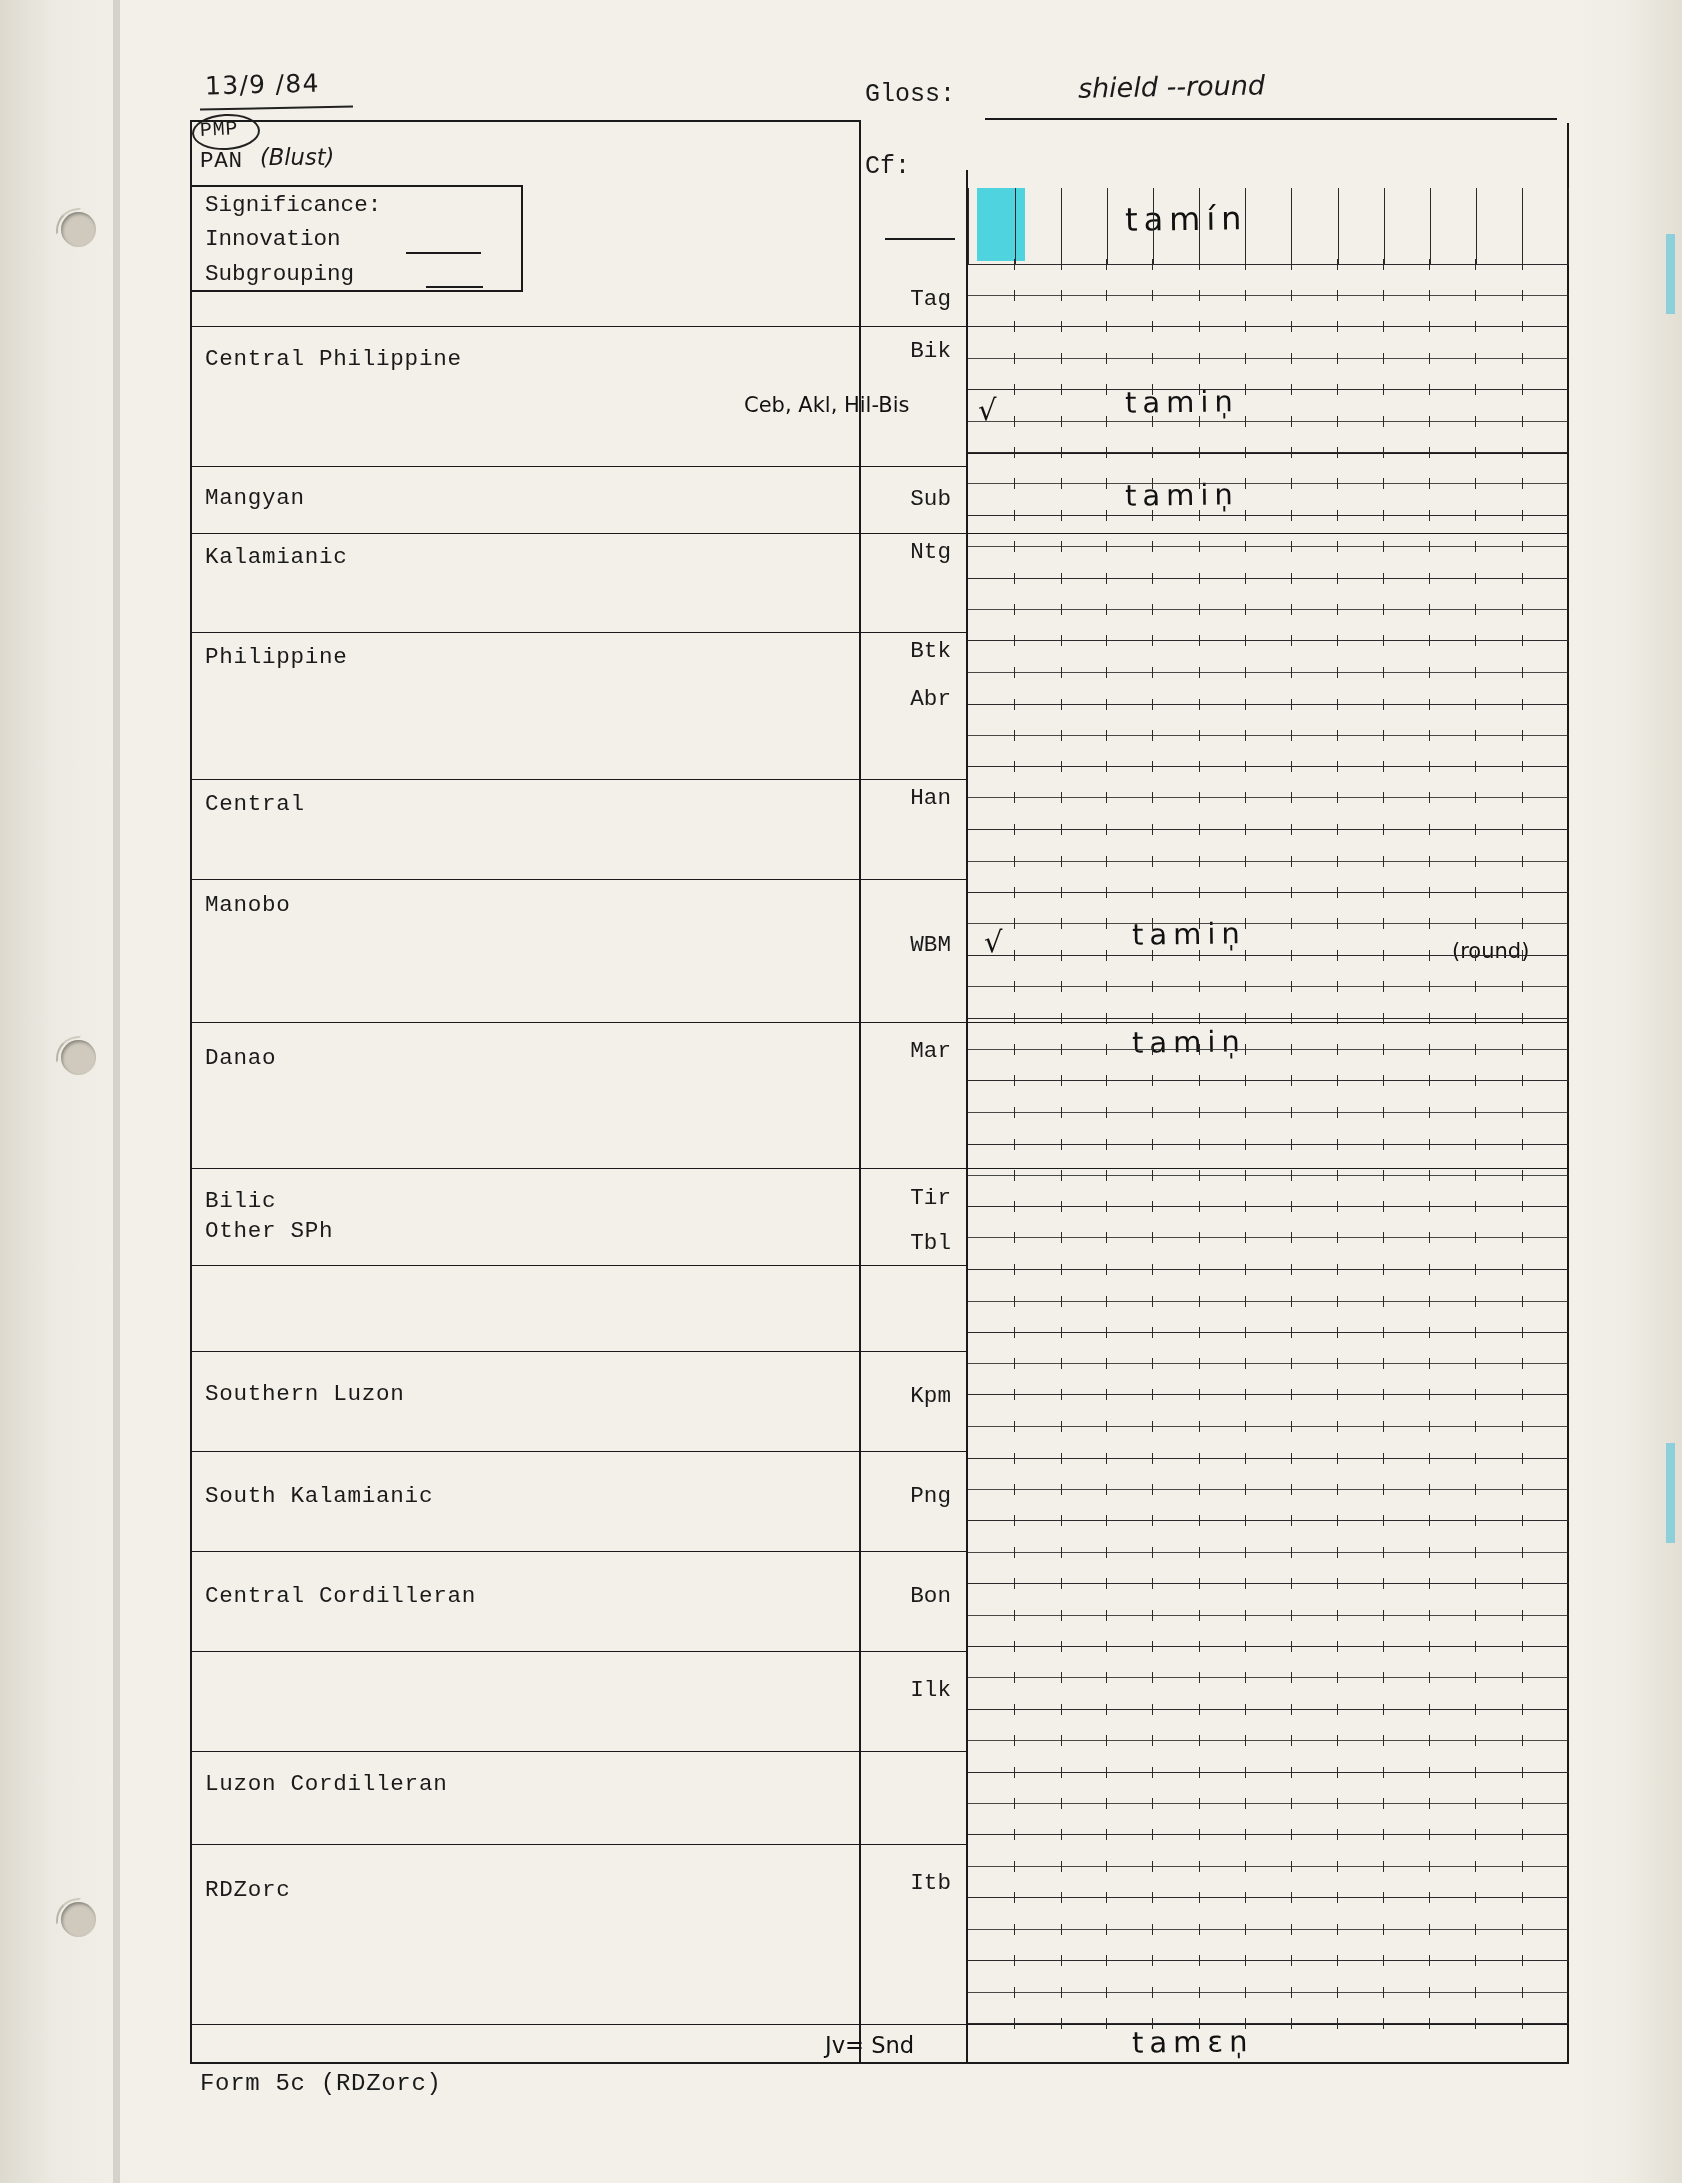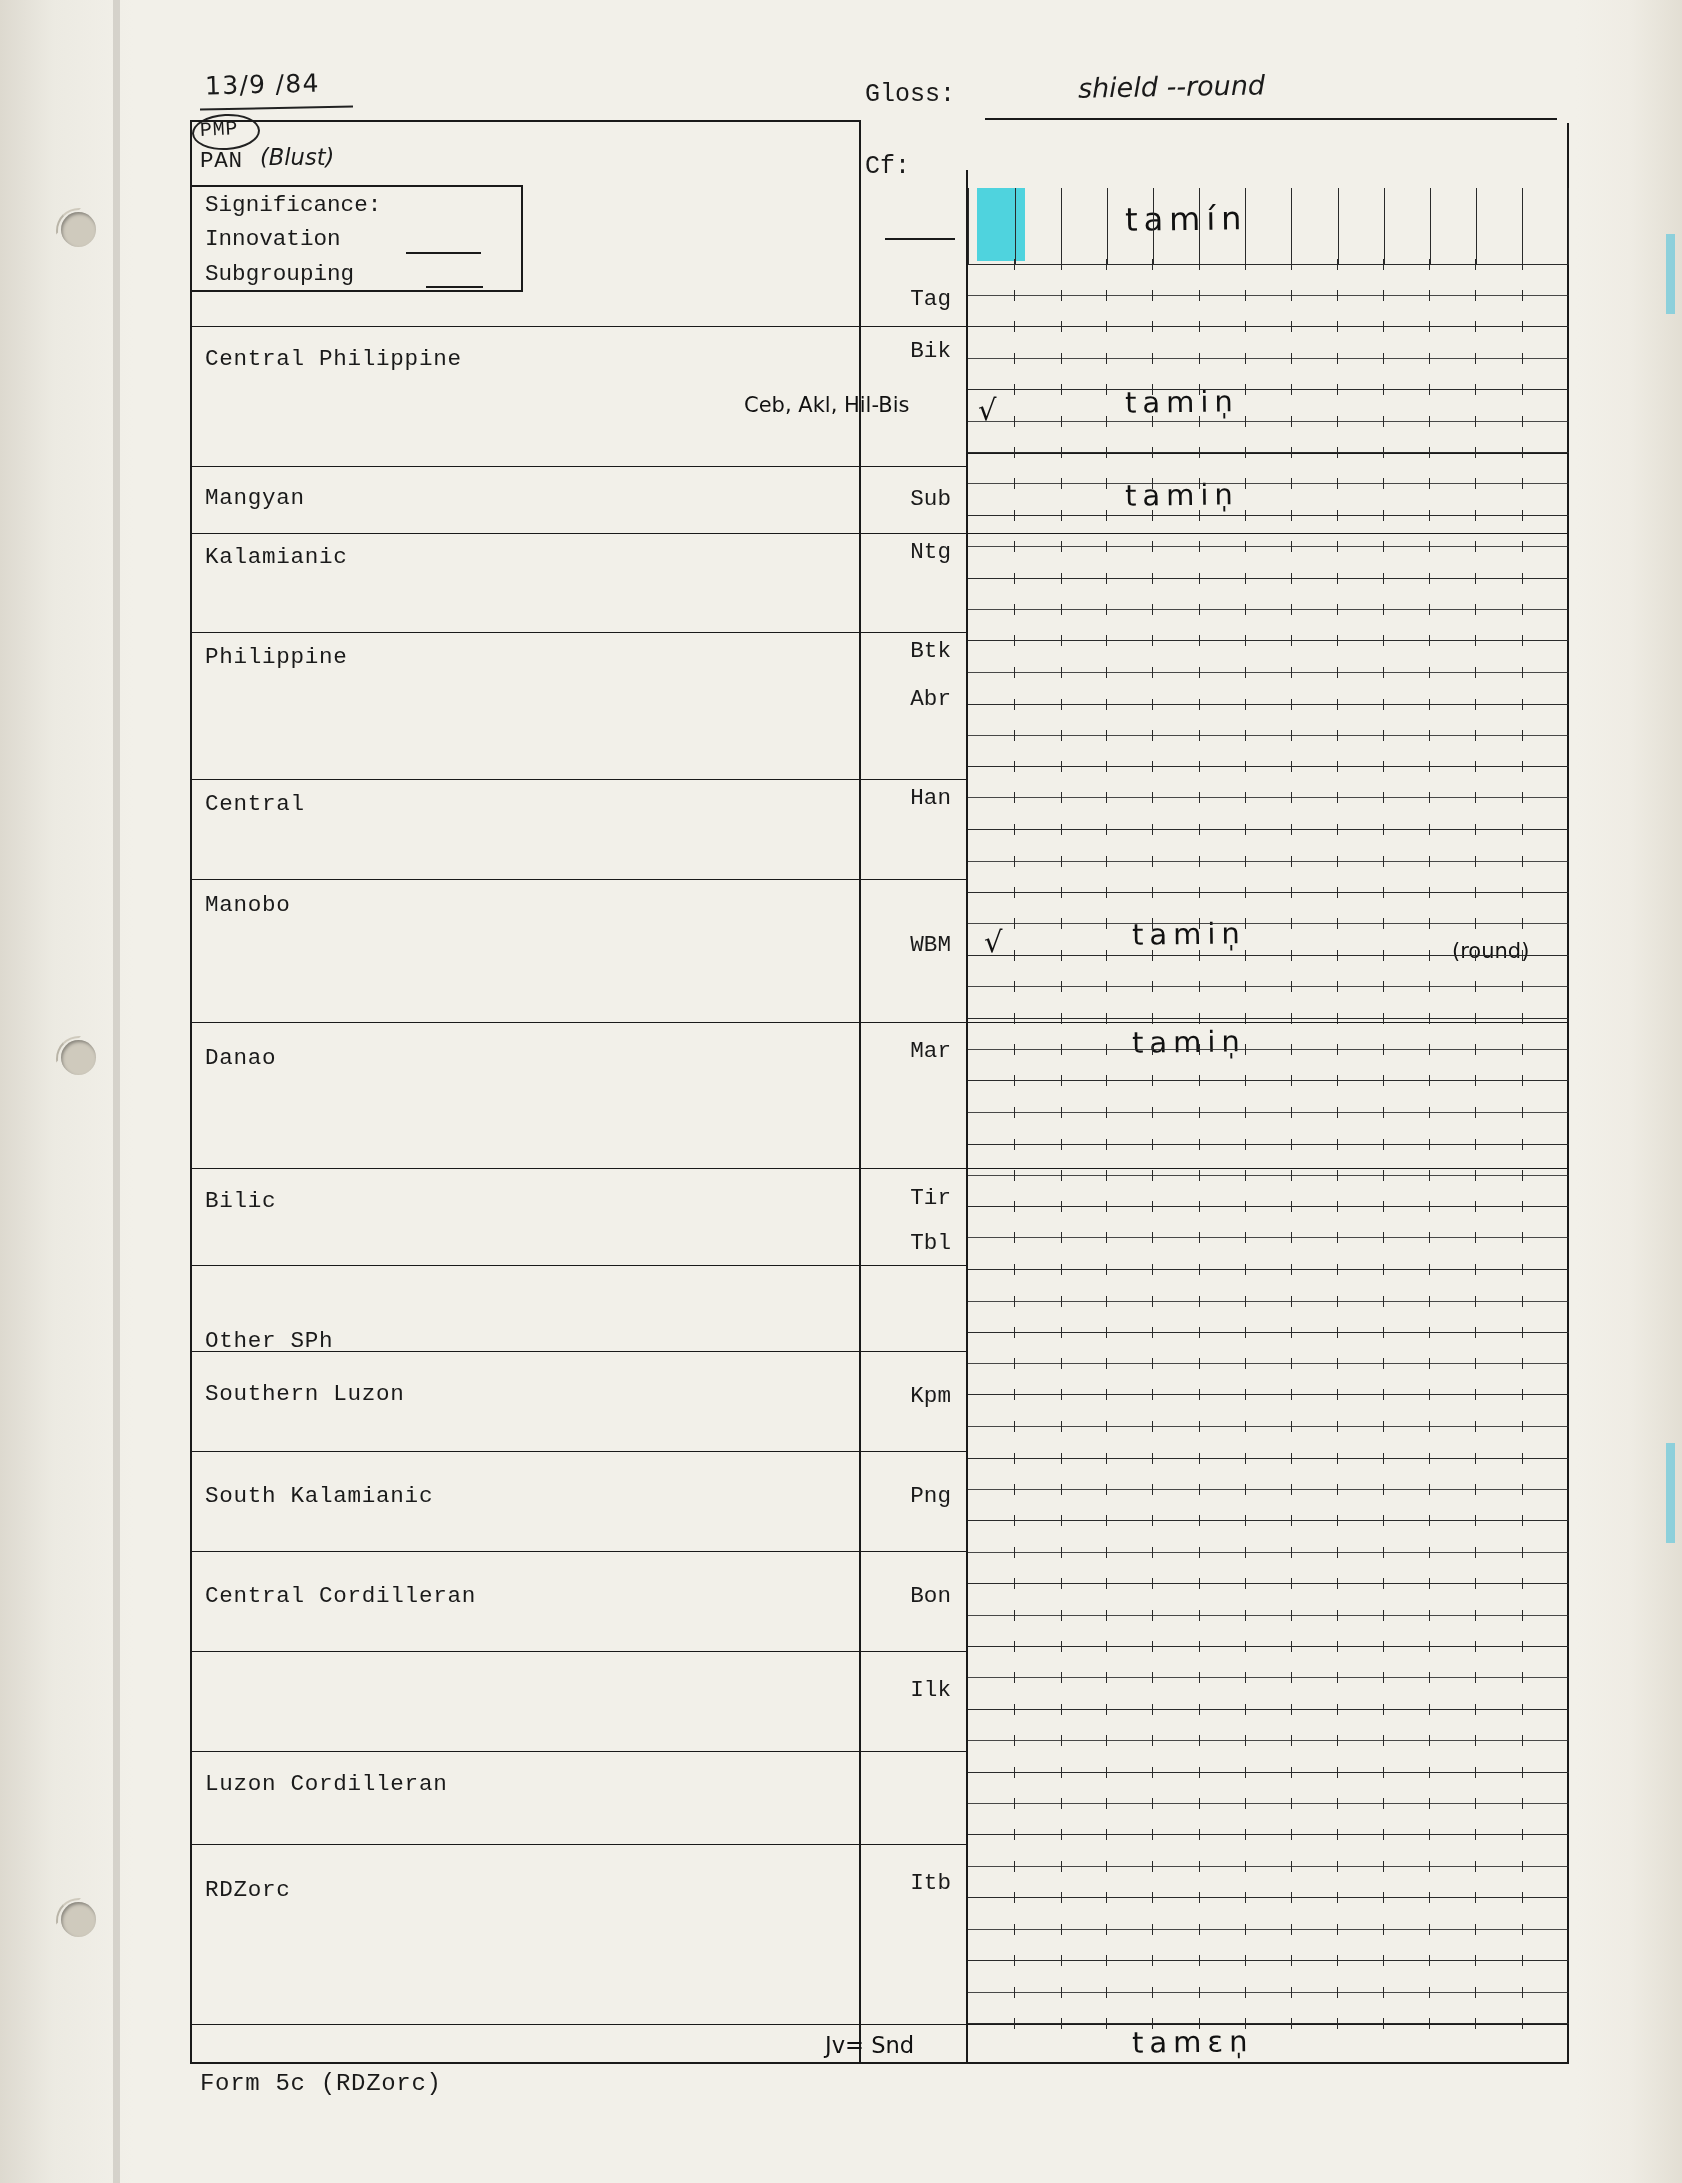--- a/index.html
+++ b/index.html
@@ -326,21 +326,21 @@
   <div class="teal-cell" style="left:977px; top:188px; width:48px; height:73px;"></div>
 
   <div class="group-label" style="left:205px; top:346px;">Central Philippine</div>
   <div class="group-label" style="left:205px; top:485px;">Mangyan</div>
   <div class="group-label" style="left:205px; top:544px;">Kalamianic</div>
   <div class="group-label" style="left:205px; top:644px;">Philippine</div>
   <div class="group-label" style="left:205px; top:791px;">Central</div>
   <div class="group-label" style="left:205px; top:892px;">Manobo</div>
   <div class="group-label" style="left:205px; top:1045px;">Danao</div>
   <div class="group-label" style="left:205px; top:1188px;">Bilic</div>
-  <div class="group-label" style="left:205px; top:1328px;">Other SPh</div>
+  <div class="group-label" style="left:205px; top:1218px;">Other SPh</div>
   <div class="group-label" style="left:205px; top:1381px;">Southern Luzon</div>
   <div class="group-label" style="left:205px; top:1483px;">South Kalamianic</div>
   <div class="group-label" style="left:205px; top:1583px;">Central Cordilleran</div>
   <div class="group-label" style="left:205px; top:1771px;">Luzon Cordilleran</div>
   <div class="group-label" style="left:205px; top:1877px;">RDZorc</div>
 
   <div class="lang-code" style="left:765px; top:286px; width:186px;">Tag</div>
   <div class="lang-code" style="left:765px; top:338px; width:186px;">Bik</div>
   <div class="hand hand-small" style="left:744px; top:393px; font-size:21px;">Ceb, Akl, Hil-Bis</div>
   <div class="lang-code" style="left:765px; top:486px; width:186px;">Sub</div>

